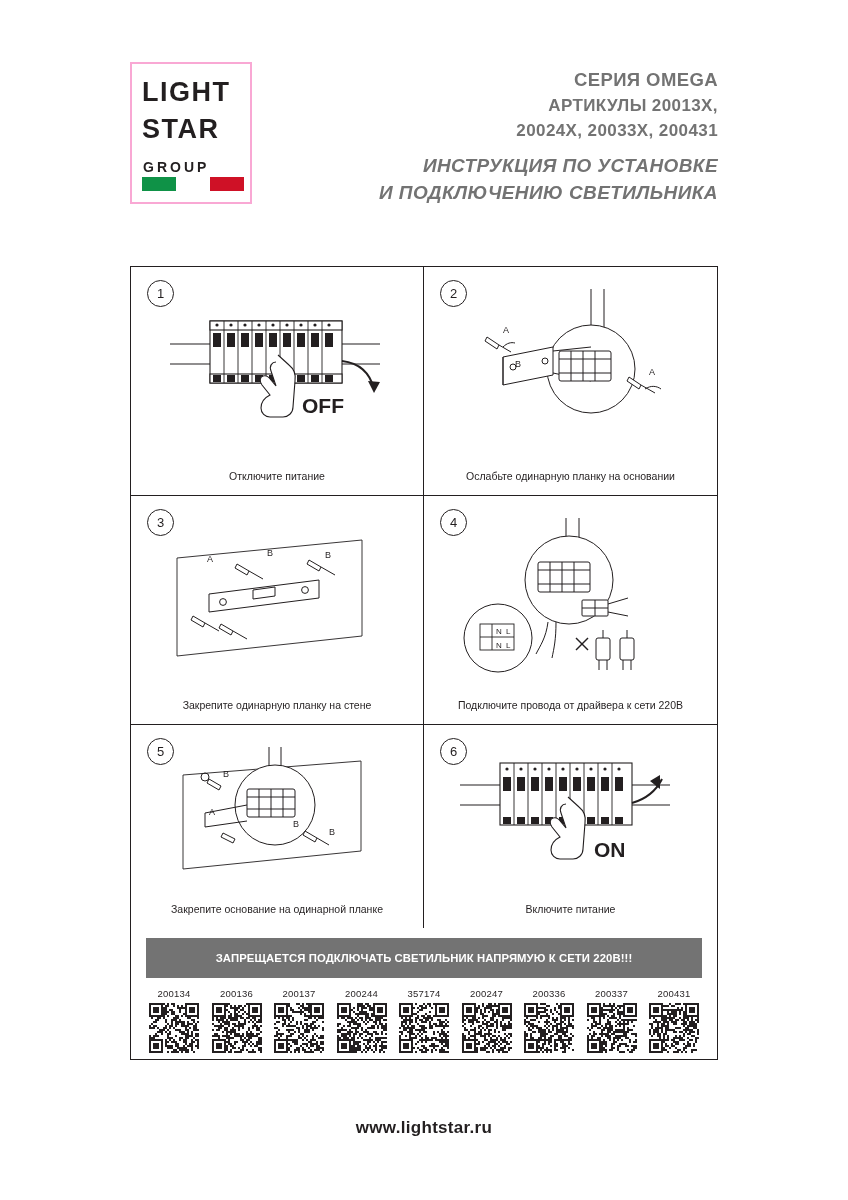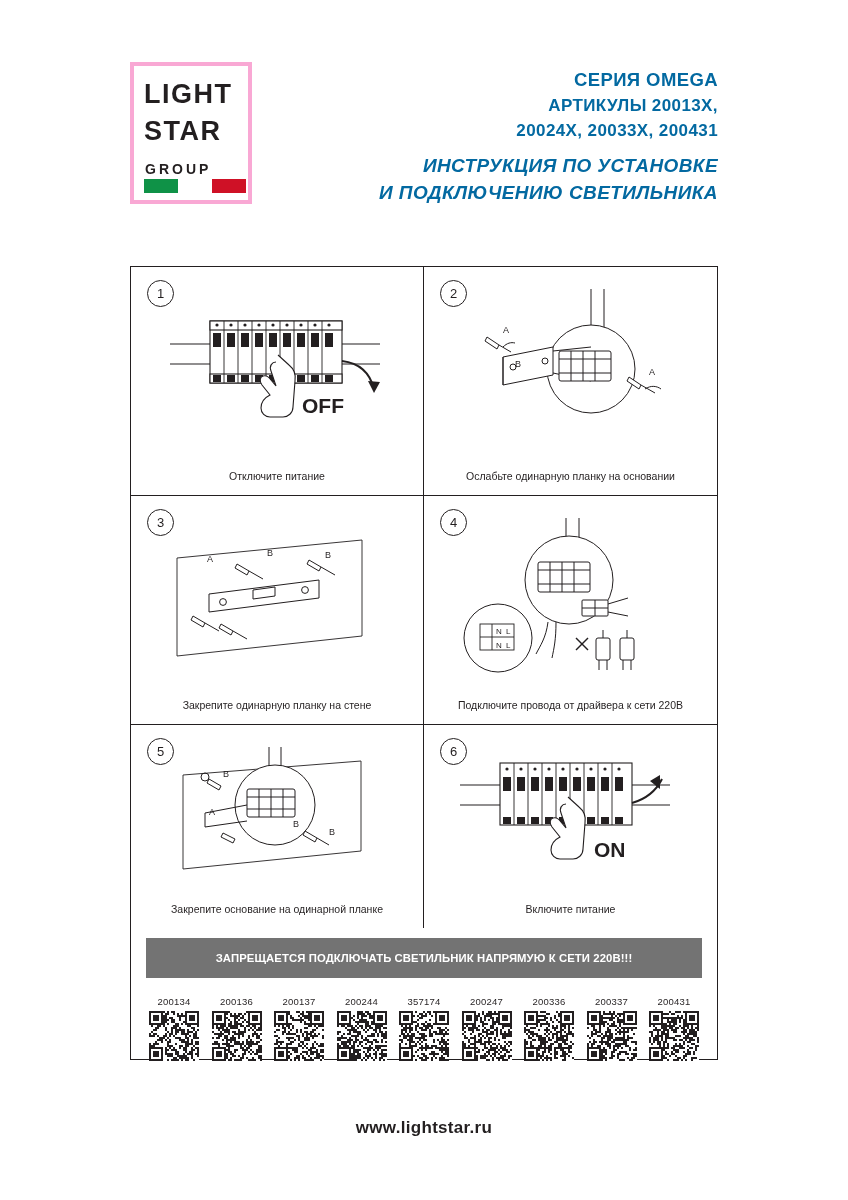--- a/index.html
+++ b/index.html
@@ -28,21 +28,21 @@
     top: 62px;
     width: 588px;
     height: 145px;
     display: flex;
     align-items: flex-start;
     justify-content: space-between;
   }
   .logo-box {
     width: 122px;
     height: 142px;
-    border: 4px solid #f9a8d4;
+    border: 2px solid #f9a8d4;
     box-sizing: border-box;
     position: relative;
     background: #fff;
   }
   .logo-word {
     font-family: "Liberation Sans", sans-serif;
     font-weight: bold;
     letter-spacing: 2px;
     color: #231f20;
     line-height: 1;
@@ -81,21 +81,21 @@
   .flag-g { width: 34px; background: #0f9247; }
   .flag-w { width: 34px; background: #ffffff; }
   .flag-r { width: 34px; background: #cf1126; }
 
   .header-text {
     text-align: right;
     padding-top: 5px;
   }
   .header-text .line {
     font-weight: bold;
-    color: #0369a1;
+    color: #737373;
     letter-spacing: 0.4px;
   }
   .h-title { font-size: 18.5px; line-height: 26px; }
   .h-art   { font-size: 17px; line-height: 25px; }
   .h-inst  { font-size: 19px; line-height: 27px; padding-top: 9px; font-style: italic; }
 
   
   .grid {
     position: absolute;
     left: 130px;
@@ -184,21 +184,20 @@
   }
 
   
   .qr-row {
     position: absolute;
     left: 146px;
     top: 988px;
     width: 556px;
     display: flex;
     justify-content: space-between;
-    margin-top: 8px;
   }
   .qr-item { width: 56px; text-align: center; }
   .qr-code-label {
     font-size: 9.5px;
     color: #231f20;
     margin-bottom: 4px;
     letter-spacing: 0.2px;
   }
   .qr-img { width: 50px; height: 50px; margin: 0 auto; display: block; }
 

